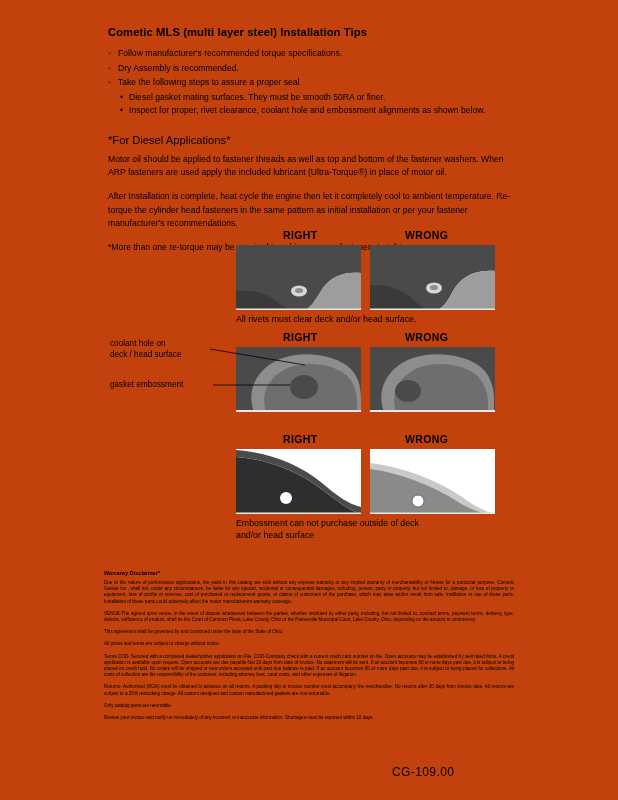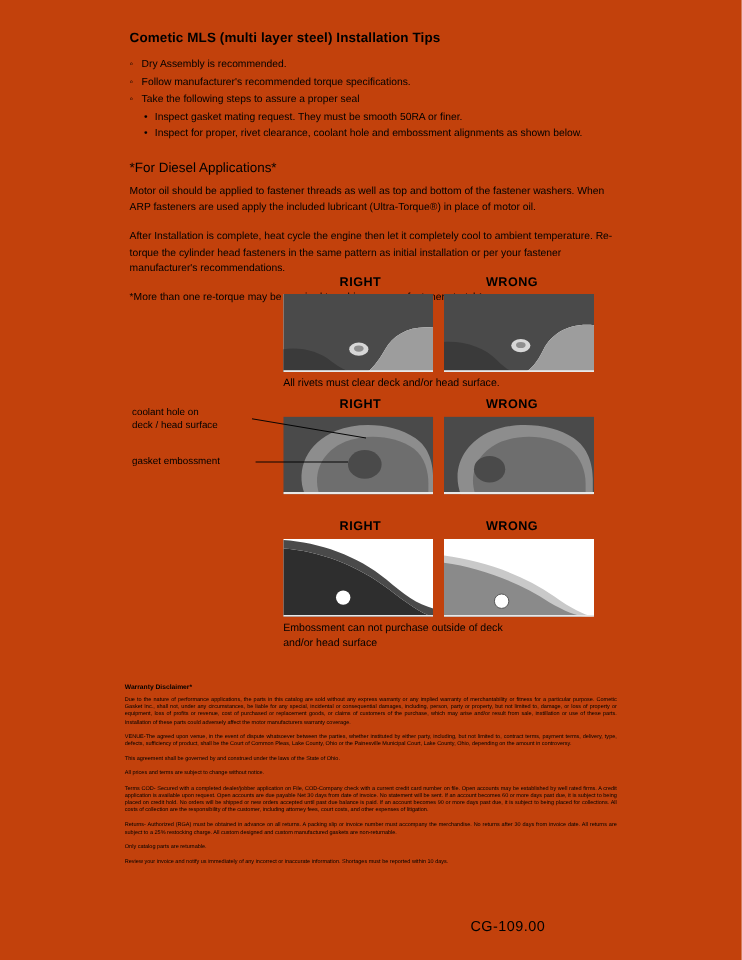--- a/index.html
+++ b/index.html
@@ -141,26 +141,26 @@
 </style>
 </head>
 <body>
 
 <div class="page">
 
   <div class="content">
     <h1 class="title">Cometic MLS (multi layer steel) Installation Tips</h1>
 
     <ul class="bullets">
+      <li>Follow manufacturer's recommended torque specifications.</li>
       <li>Dry Assembly is recommended.</li>
-      <li>Follow manufacturer's recommended torque specifications.</li>
       <li>Take the following steps to assure a proper seal</li>
     </ul>
     <ul class="sub">
-      <li>Inspect gasket mating request.  They must be smooth 50RA or finer.</li>
+      <li>Diesel gasket mating surfaces.  They must be smooth 50RA or finer.</li>
       <li>Inspect for proper, rivet clearance, coolant hole and embossment alignments as shown below.</li>
     </ul>
 
     <h2 class="subhead">*For Diesel Applications*</h2>
     <p class="body">Motor oil should be applied to fastener threads as well as top and bottom of the fastener washers. When ARP fasteners are used apply the included lubricant (Ultra-Torque®) in place of motor oil.</p>
     <p class="body">After Installation is complete, heat cycle the engine then let it completely cool to ambient temperature. Re-torque the cylinder head fasteners in the same pattern as initial installation or per your fastener manufacturer's recommendations.</p>
     <p class="body last">*More than one re-torque may be required to achieve proper fastener stretch*</p>
   </div>
 
   <div class="figures">

